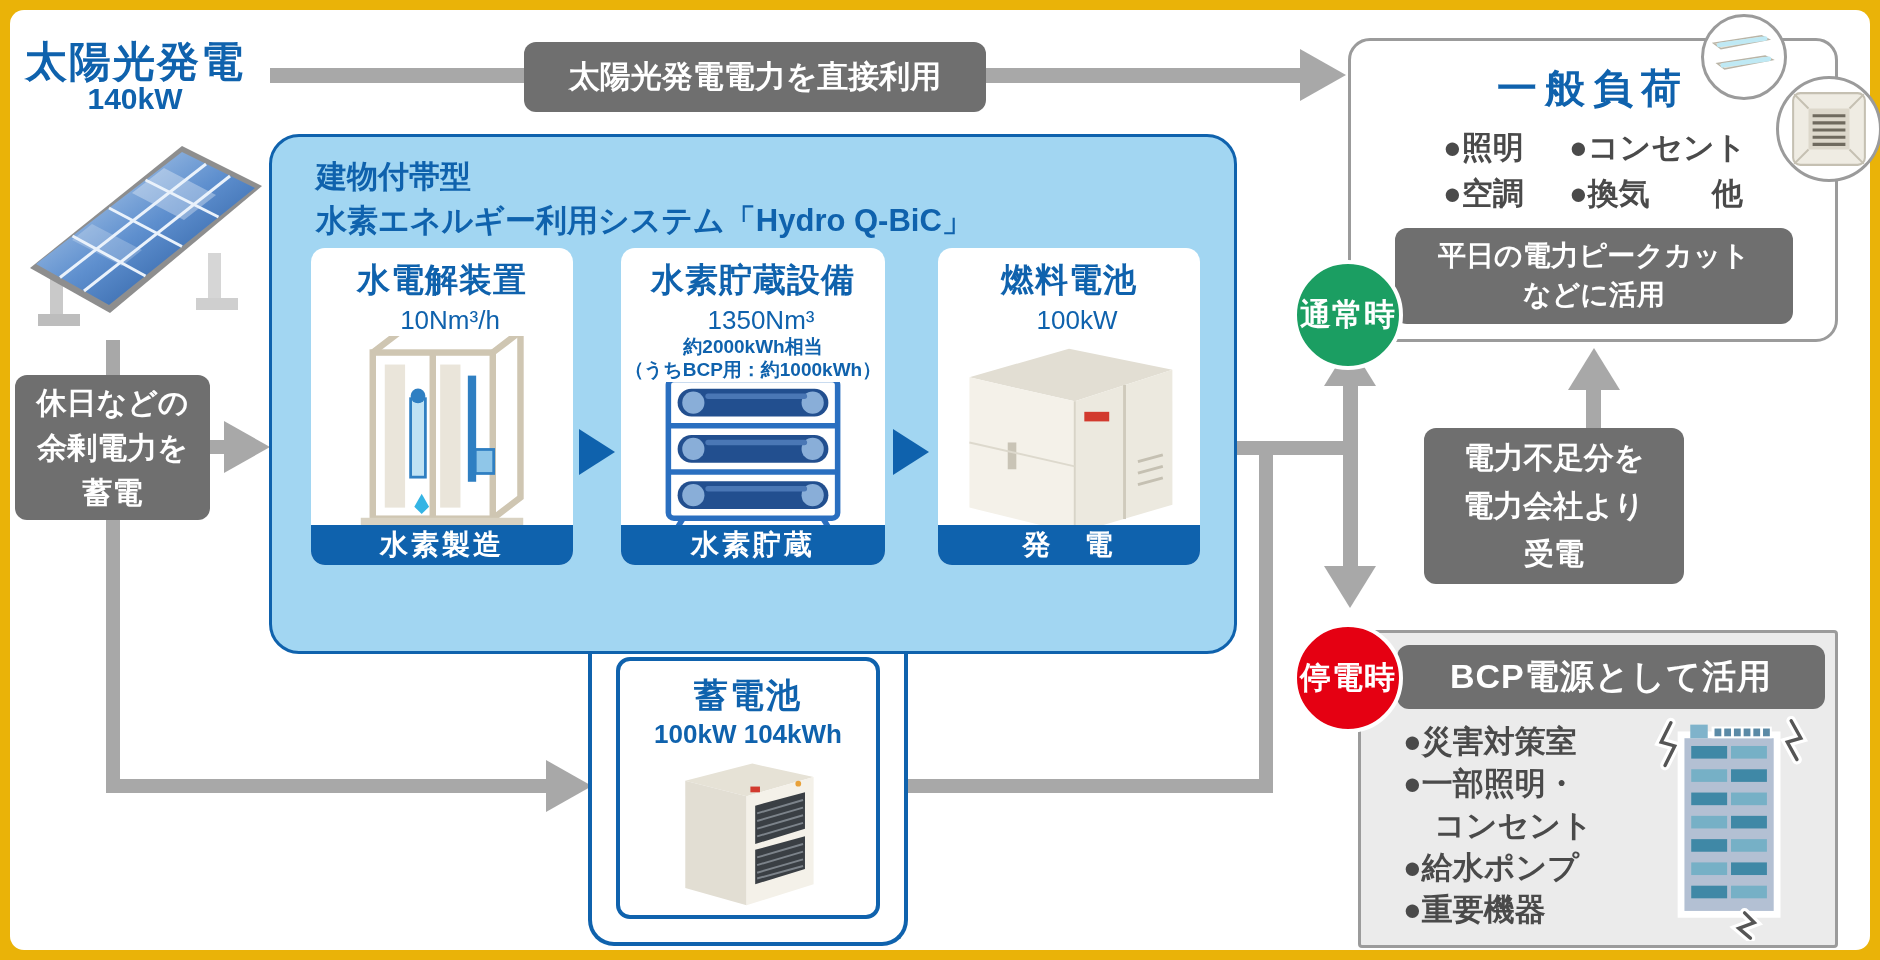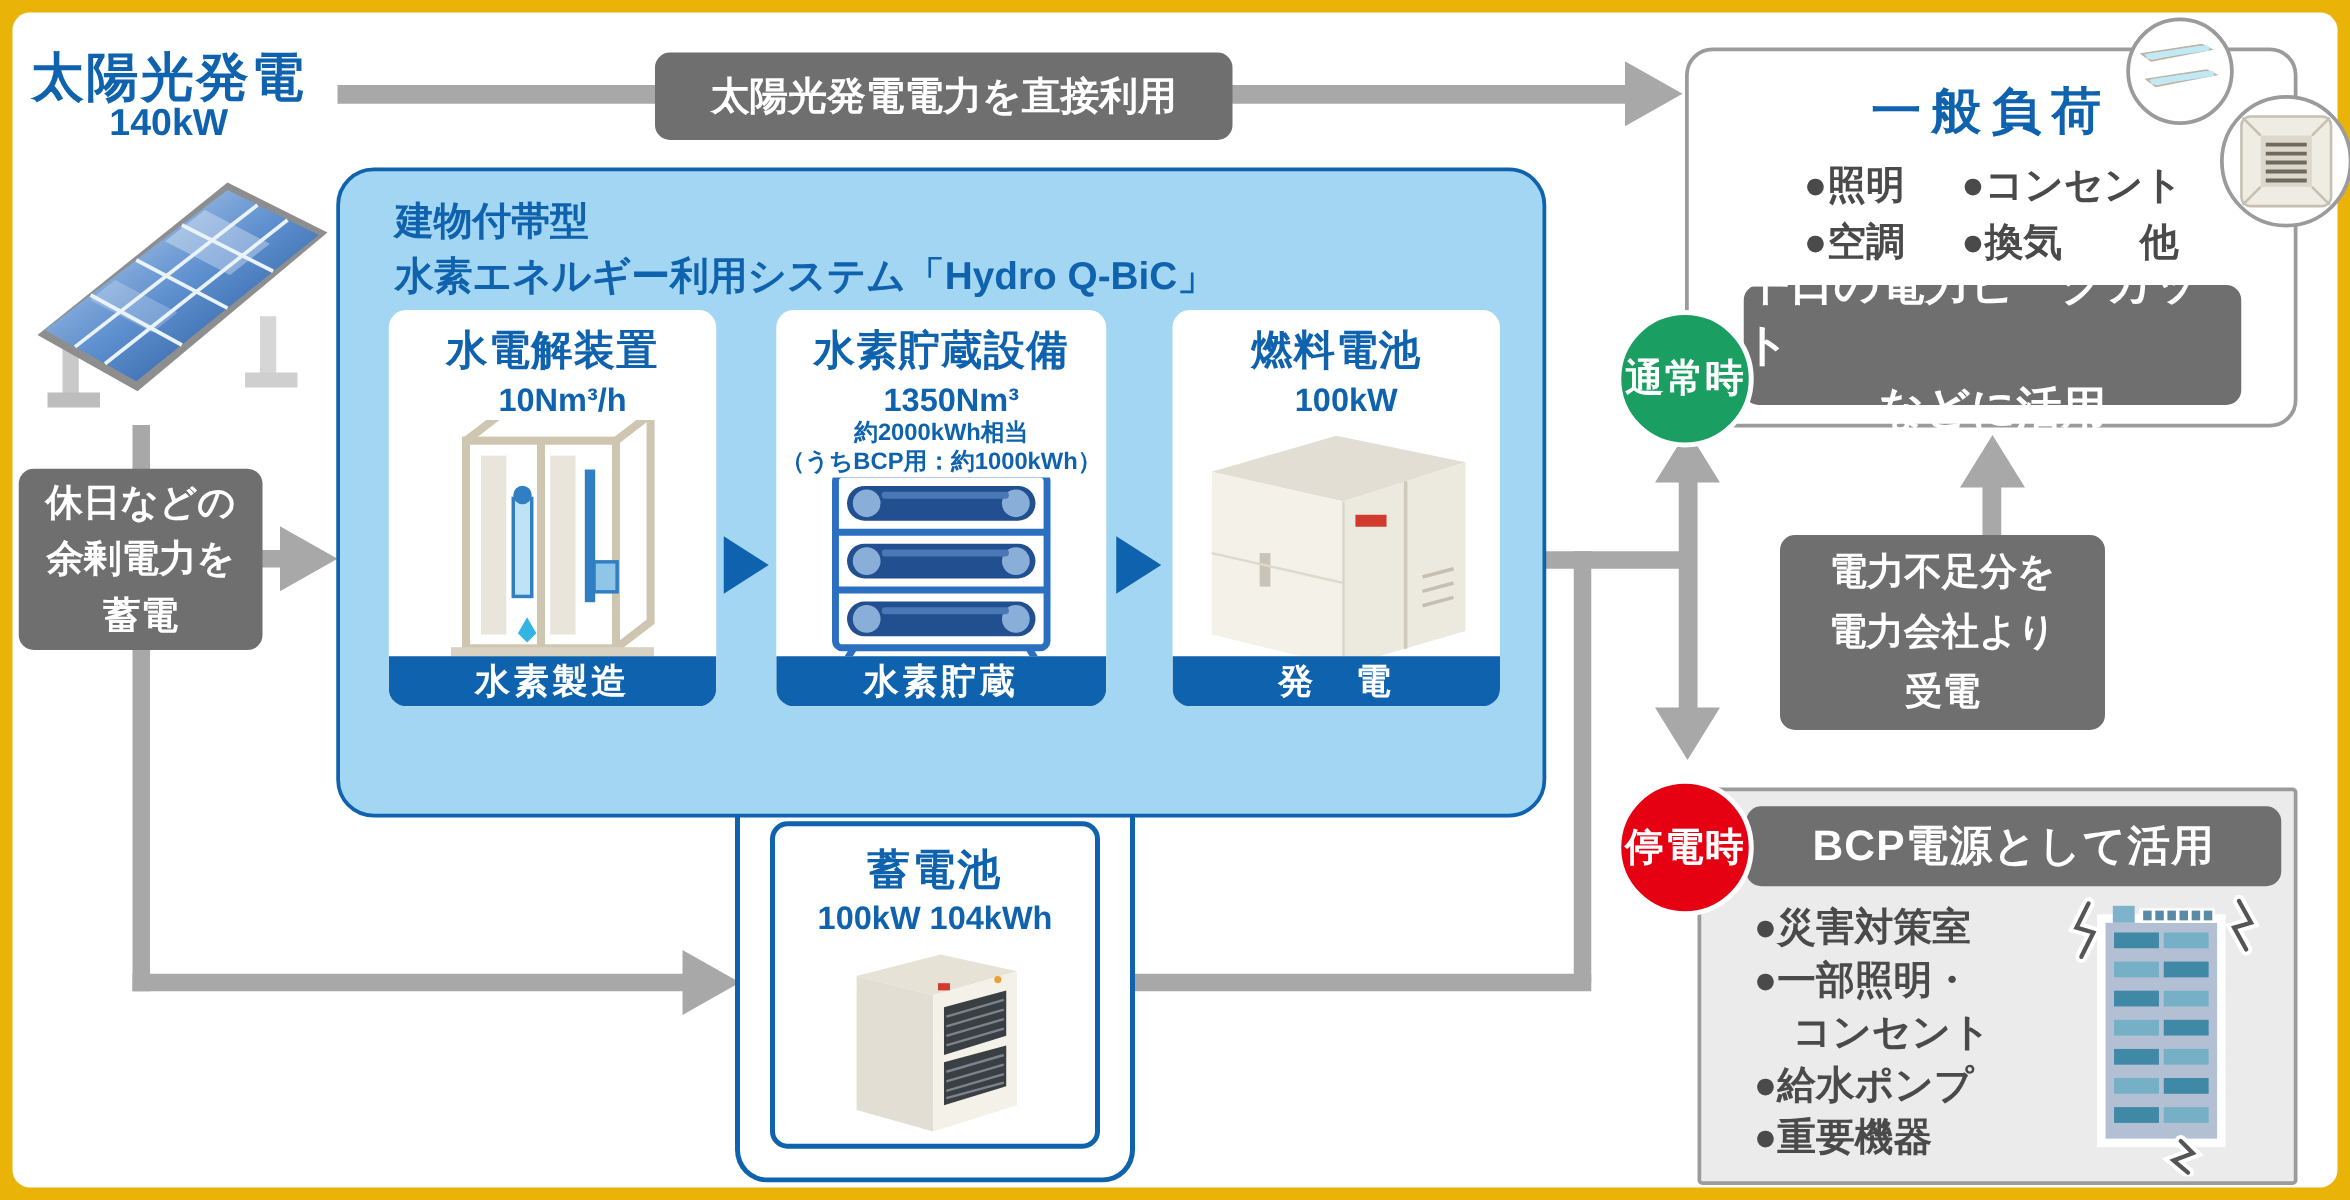--- a/index.html
+++ b/index.html
@@ -34,21 +34,21 @@
   .top-label{left:524px;top:42px;width:462px;height:70px;font-size:31px;z-index:5;justify-content:center;}
 
   
   #sysbox{position:absolute;left:269px;top:134px;width:962px;height:514px;z-index:3;
     background:var(--c-light_blue,#a2d6f2);border:3px solid var(--c-blue,#0f62ad);border-radius:30px;}
   .sys-title{position:absolute;left:44px;top:18px;color:var(--c-blue,#0f62ad);
     font-size:31px;font-weight:bold;line-height:1.42;}
   .unit{position:absolute;top:111px;height:317px;background:#fff;border-radius:14px;overflow:hidden;
     display:flex;flex-direction:column;align-items:center;}
   .u-name{color:var(--c-blue,#0f62ad);font-size:33px;font-weight:bold;margin-top:10px;letter-spacing:1px;}
-  .u-spec{color:var(--c-blue,#0f62ad);font-size:26px;font-weight:bold;margin-top:2px;margin-left:16px;}
+  .u-spec{color:var(--c-blue,#0f62ad);font-size:26px;font-weight:normal;margin-top:2px;margin-left:16px;}
   .u-note{color:var(--c-blue,#0f62ad);font-size:19px;font-weight:bold;line-height:1.2;}
   .u-art{flex:1;display:flex;align-items:center;justify-content:center;overflow:hidden;}
   .u-bar{width:100%;height:40px;background:var(--c-blue,#0f62ad);color:#fff;font-size:28px;font-weight:bold;
     display:flex;align-items:center;justify-content:center;letter-spacing:3px;flex:none;}
 
   
   #batwrap{position:absolute;left:588px;top:647px;width:320px;height:299px;background:#fff;z-index:2;
     border:4px solid var(--c-blue,#0f62ad);border-top:none;border-radius:0 0 26px 26px;box-sizing:border-box;}
   #batbox{position:absolute;left:24px;top:10px;width:264px;height:262px;background:#fff;
     border:4px solid var(--c-blue,#0f62ad);border-radius:14px;box-sizing:border-box;
@@ -63,21 +63,21 @@
     color:var(--c-blue,#0f62ad);font-size:40px;font-weight:bold;letter-spacing:8px;}
   .load-items{position:absolute;left:92px;top:84px;font-size:31px;font-weight:bold;
     color:var(--c-text_gray,#4a4a4a);line-height:46px;}
   .load-row{display:flex;}
   .load-c1{width:126px;}
   .deco-circle{position:absolute;background:#fff;border:3px solid var(--c-border_gray,#9b9b9b);
     border-radius:50%;z-index:6;display:flex;align-items:center;justify-content:center;box-sizing:border-box;}
   .badge{position:absolute;width:110px;height:110px;border-radius:50%;border:4px solid #fff;z-index:7;
     color:#fff;font-size:31px;font-weight:bold;display:flex;align-items:center;justify-content:center;
     box-sizing:border-box;letter-spacing:1px;}
-  .usage-bar{left:1395px;top:228px;width:398px;height:96px;font-size:36px;line-height:1.38;z-index:5;}
+  .usage-bar{left:1395px;top:228px;width:398px;height:96px;font-size:28px;line-height:1.38;z-index:5;}
 
   
   .grid-box{left:1424px;top:428px;width:260px;height:156px;font-size:30px;line-height:1.6;}
 
   
   #bcpbox{position:absolute;left:1358px;top:630px;width:480px;height:318px;z-index:3;
     background:var(--c-bcp_bg,#ebebeb);border:3px solid var(--c-border_gray,#9b9b9b);
     border-radius:4px;box-sizing:border-box;}
   .bcp-bar{position:absolute;left:36px;top:12px;width:428px;height:64px;background:var(--c-panel_gray,#6f6f6f);
     border-radius:12px;color:#fff;font-size:34px;font-weight:bold;
@@ -313,21 +313,21 @@
         <line x1="6" y1="74" x2="20" y2="60"></line>
           <line x1="74" y1="74" x2="60" y2="60"></line>
       </g>
     </svg>
   </div>
 
   <div class="graybox usage-bar">
     <span>平日の電力ピークカット</span>
     <span>などに活用</span>
   </div>
-  <div class="badge" style="left:1293px;top:248px;background:var(--c-green,#1b9e62);">
+  <div class="badge" style="left:1293px;top:260px;background:var(--c-green,#1b9e62);">
     <span>通常時</span>
   </div>
 
   <div class="graybox grid-box">
     <span>電力不足分を</span>
     <span>電力会社より</span>
     <span>受電</span>
   </div>
 
   <div id="bcpbox">

